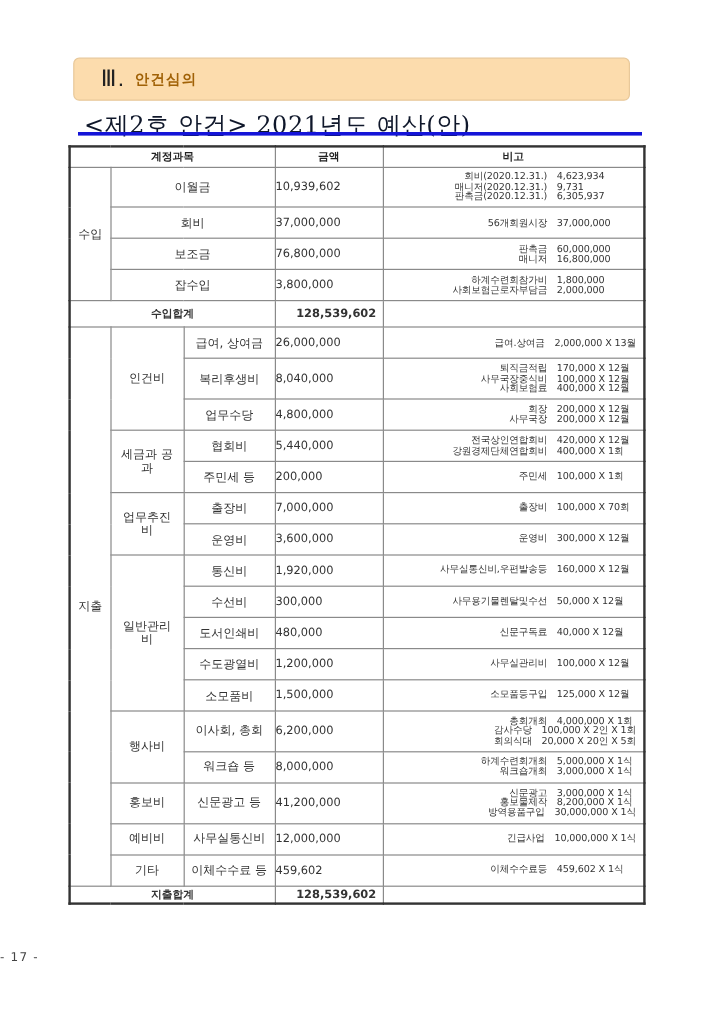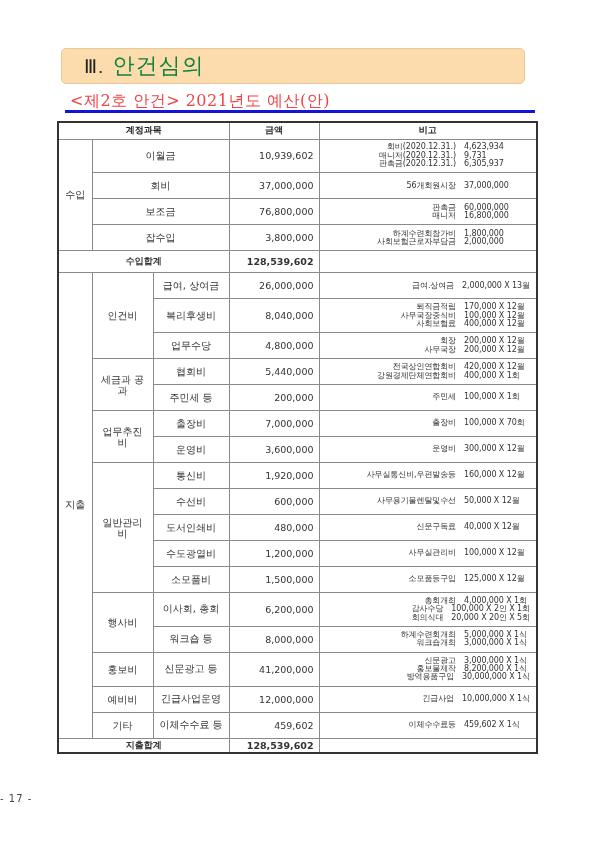--- a/index.html
+++ b/index.html
@@ -5,39 +5,39 @@
   * { box-sizing: border-box; margin: 0; padding: 0; }
   html, body { width: 600px; height: 849px; background: #ffffff; overflow: hidden; }
   body { position: relative; font-family: "DejaVu Sans", "Liberation Sans", sans-serif; color: #222; }
 
   .section-bar {
     position: absolute; left: 61px; top: 48px; width: 464px; height: 36px;
     background: #fcdcad; border: 1px solid #e8c89a; border-radius: 5px;
     display: flex; align-items: center; padding-left: 22px;
   }
   .section-bar .roman { font-size: 19px; font-weight: normal; color: #222; margin-right: 8px; letter-spacing: 1px; font-family: "Liberation Sans", sans-serif; }
-  .section-bar .title { font-size: 22px; font-weight: normal; color: #15803d; letter-spacing: 1px; }
+  .section-bar .title { font-size: 12px; font-weight: bold; color: #a16207; letter-spacing: 1px; }
 
   .subtitle {
-    position: absolute; left: 70px; top: 91px; font-size: 16px; color: #ef4444;
+    position: absolute; left: 70px; top: 91px; font-size: 20px; color: #0f172a;
     font-family: "DejaVu Serif", "Liberation Serif", serif; letter-spacing: 0.5px; white-space: pre;
   }
   .blue-rule { position: absolute; left: 65px; top: 110px; width: 470px; height: 3px; background: #1414d8; }
 
   table.budget {
     position: absolute; left: 57px; top: 121px; width: 479px;
     border-collapse: collapse; table-layout: fixed;
     border: 2px solid #333;
     font-size: 9.5px; color: #333;
   }
   table.budget td, table.budget th { border: 1px solid #8a8a8a; }
   table.budget th { font-weight: bold; height: 17px; font-size: 9px; color: #222; }
   table.budget tr.rule-thick > td { border-top: 1.5px solid #333; }
   .c { text-align: center; }
-  .amt { text-align: right; padding-right: 5px; margin-left: 24px; }
+  .amt { padding-right: 5px; margin-left: 24px; }
   .sum-label { text-align: center; font-weight: bold; font-size: 9px; }
   .sum-amt { text-align: right; padding-right: 5px; font-weight: bold; }
   .note { padding: 1px 6px 1px 2px; }
   .note-lines { display: flex; flex-direction: column; align-items: flex-end; }
   .note-line { display: flex; justify-content: flex-end; font-size: 8px; line-height: 8.3px; white-space: nowrap; letter-spacing: -0.1px; }
   .note-line .lbl { text-align: right; }
   .note-line .val { text-align: left; margin-left: 8px; min-width: 66px; }
   .cat { font-size: 10px; }
 
   .page-num { position: absolute; left: 0; width: 600px; top: 793px; text-align: left; font-size: 10px; color: #444; letter-spacing: 1px; }
@@ -253,21 +253,21 @@
           <div class="note-lines">
             <div class="note-line">
               <span class="lbl">사무실통신비,우편발송등</span>
               <span class="val">160,000 X 12월</span>
             </div>
           </div>
         </td>
       </tr>
       <tr class="" style="height:26px">
         <td class="c cat">수선비</td>
-        <td class="amt">600,000</td>
+        <td class="amt">300,000</td>
         <td class="note">
           <div class="note-lines">
             <div class="note-line">
               <span class="lbl">사무용기물렌탈및수선</span>
               <span class="val">50,000 X 12월</span>
             </div>
           </div>
         </td>
       </tr>
       <tr class="" style="height:26px">
@@ -359,21 +359,21 @@
             </div>
             <div class="note-line">
               <span class="lbl">방역용품구입</span>
               <span class="val">30,000,000 X 1식</span>
             </div>
           </div>
         </td>
       </tr>
       <tr class="" style="height:26px">
         <td rowspan="1" class="c cat" style="line-height:11px;padding:0 6px">예비비</td>
-        <td class="c cat">긴급사업운영</td>
+        <td class="c cat">사무실통신비</td>
         <td class="amt">12,000,000</td>
         <td class="note">
           <div class="note-lines">
             <div class="note-line">
               <span class="lbl">긴급사업</span>
               <span class="val">10,000,000 X 1식</span>
             </div>
           </div>
         </td>
       </tr>

